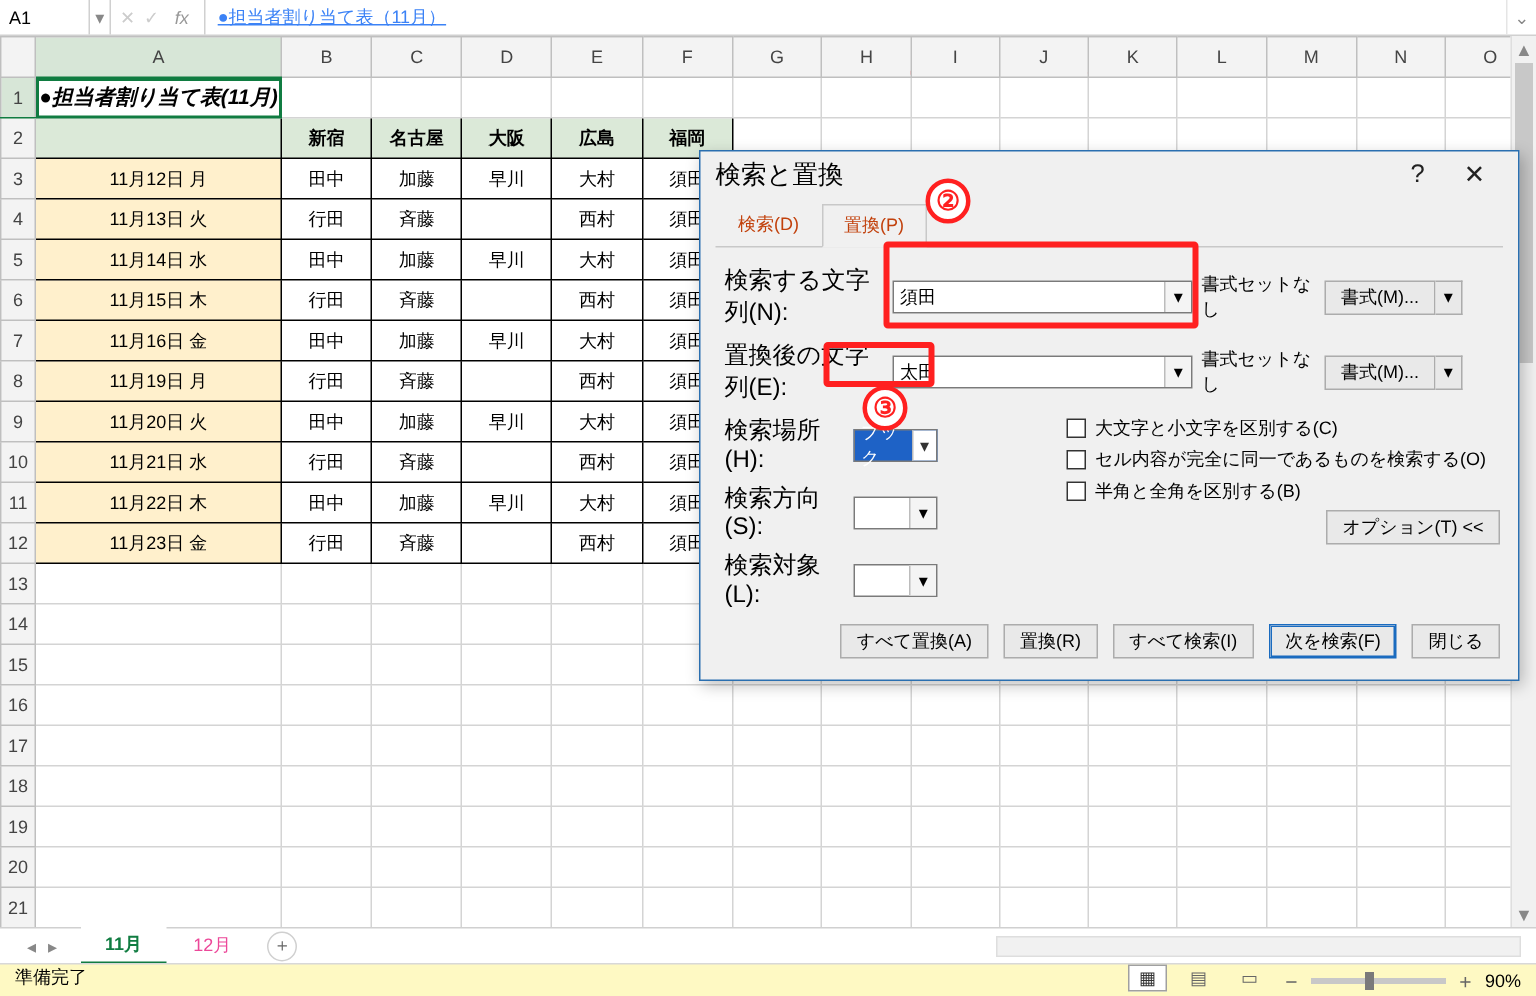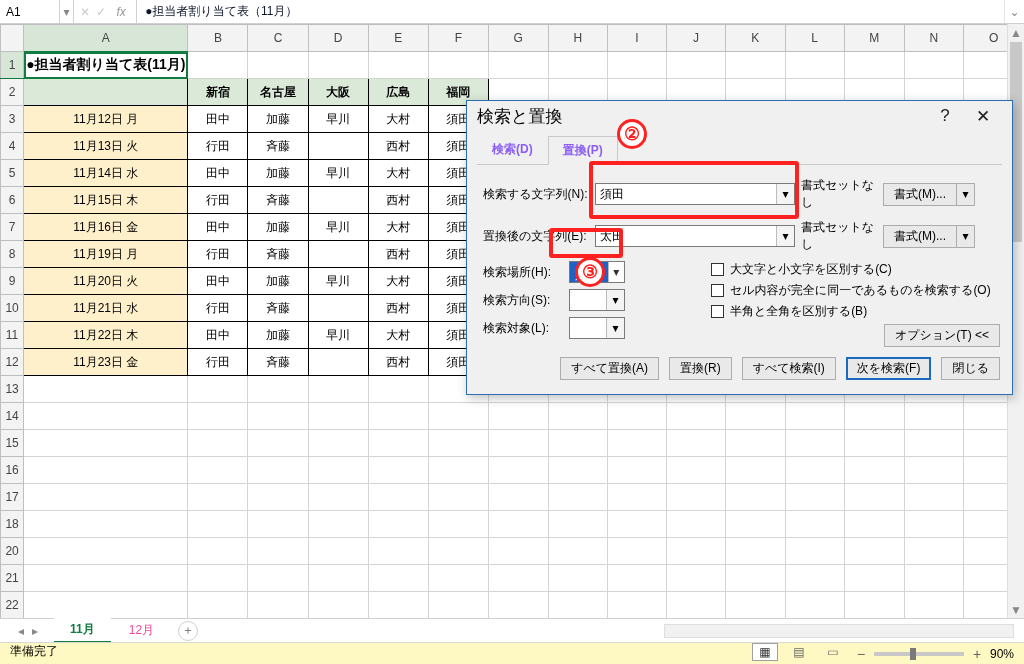--- a/index.html
+++ b/index.html
@@ -4,21 +4,21 @@
 <style>
   * { box-sizing: border-box; margin: 0; padding: 0; }
   body { font-family: "Yu Gothic UI", Meiryo, sans-serif; font-size: 12px; background: #fff; overflow: hidden; width: 1024px; height: 664px; position: relative; }
 
   
   .formula-bar { display: flex; align-items: center; height: 24px; border-bottom: 1px solid #d0d0d0; background: #fff; }
   .namebox { width: 60px; padding: 0 6px; border-right: 1px solid #d0d0d0; height: 100%; display: flex; align-items: center; font-size: 12px; }
   .namebox-chevron { width: 14px; display:flex; align-items:center; justify-content:center; color:#888; border-right:1px solid #d0d0d0; height:100%; }
   .fx-btns { display:flex; height:100%; align-items:center; gap:6px; padding:0 6px; border-right:1px solid #d0d0d0; color:#999; }
   .fx-label { width:18px; text-align:center; font-style:italic; font-family:"Segoe UI", sans-serif; }
-  .formula-input { flex:1; padding:0 8px; height:100%; display:flex; align-items:center; color:#0f172a; }
+  .formula-input { flex:1; padding:0 8px; height:100%; display:flex; align-items:center; color:#3b82f6;text-decoration:underline; }
   .formula-expand { width:20px; display:flex; align-items:center; justify-content:center; color:#888; border-left:1px solid #e5e5e5; height:100%;}
 
   
   .instruction { position:absolute; top:30px; left:470px; font-size:26px; font-weight:bold; color:#ff2020;
     text-shadow: -1px -1px 0 #fff, 1px -1px 0 #fff, -1px 1px 0 #fff, 1px 1px 0 #fff,
                  -2px -2px 0 #fff, 2px -2px 0 #fff, -2px 2px 0 #fff, 2px 2px 0 #fff; letter-spacing:1px; white-space:nowrap;}
 
   
   .sheet-area { position:absolute; top:24px; left:0; right:0; bottom:46px; }
   table.grid { border-collapse: collapse; table-layout: fixed; }
@@ -31,25 +31,25 @@
   .sel-cell { outline:2px solid #107c41; outline-offset:-2px; background:#fff !important; }
   .sel-row-head, .sel-col-head { background:#d7e6d7 !important; border-bottom-color:#107c41 !important;}
   .date-col { background:#fff0cc !important; border:1px solid #000 !important; }
 
   
   .dialog { position:absolute; top:100px; left:466px; width:547px; background:#f0f0f0; border:1px solid #2a6fb0; box-shadow:2px 3px 10px rgba(0,0,0,.25); }
   .dlg-titlebar { display:flex; align-items:center; height:30px; padding:0 10px; font-size:17px; }
   .dlg-titlebar .spacer { flex:1; }
   .dlg-titlebar .win-btn { width:38px; height:26px; display:flex; align-items:center; justify-content:center; color:#222; }
   .tabs { display:flex; border-bottom:1px solid #c8c8c8; margin:0 10px; position:relative; padding-top:4px;}
-  .tab { padding:5px 14px; font-size:12px; color:#8b5cf6; border:1px solid transparent; border-bottom:none; cursor:default;font-weight:bold;}
+  .tab { padding:5px 14px; font-size:12px; color:#c2410c; border:1px solid transparent; border-bottom:none; cursor:default;}
   .tab.active { background:#f0f0f0; border-color:#c8c8c8; border-bottom:1px solid #f0f0f0; position:relative; top:1px;}
   .dlg-body { padding:12px 12px 14px 16px; }
   .form-row { display:flex; align-items:center; margin-bottom:8px; gap:6px; }
-  .form-row label { width:106px; text-align:left; font-size:12px; }
+  .form-row label { width:106px; text-align:left; font-size:16px; }
   .form-row input.txt, .combo { border:1px solid #7a7a7a; height:22px; padding:0 4px; font-size:12px; background:#fff; }
   .combo { display:flex; align-items:center; justify-content:space-between; padding-right:0;}
   .combo .chev { width:18px; height:100%; display:flex; align-items:center; justify-content:center; border-left:1px solid #bcbcbc; background:#f4f4f4;}
   .fmt-lbl { font-size:12px; width:76px; }
   .fmt-btn { display:flex; }
   .btn { border:1px solid #acacac; background:#e9e9e9; height:23px; padding:0 10px; font-size:12px; display:inline-flex; align-items:center; justify-content:center; }
   .btn.split { border-left:none; width:18px; padding:0;}
   .btn.primary { border:1px solid #1a6bbf; box-shadow:0 0 0 1px #1a6bbf inset; }
   .chk { display:flex; align-items:center; gap:6px; font-size:12px; margin-bottom:4px;}
   .chk .box { width:13px; height:13px; border:1px solid #333; background:#fff; }
@@ -118,21 +118,21 @@
       <th class="col">K</th>
       <th class="col">L</th>
       <th class="col">M</th>
       <th class="col">N</th>
       <th class="col">O</th>
     </tr>
   </thead>
   <tbody id="grid-body">
         <tr>
           <th class="row sel-row-head">1</th>
-          <td class="sel-cell" colspan="1" style="text-align: right; font-weight: bold; font-size: 14px; white-space: nowrap; overflow: visible;">●担当者割り当て表(11月)</td>
+          <td class="sel-cell" colspan="1" style="text-align: right; font-weight: bold; font-size: 14px; white-space: nowrap; overflow: visible; font-style: italic;">●担当者割り当て表(11月)</td>
           <td></td>
           <td></td>
           <td></td>
           <td></td>
           <td></td>
           <td></td>
           <td></td>
           <td></td>
           <td></td>
           <td></td>
@@ -424,20 +424,38 @@
           <td></td>
           <td></td>
           <td></td>
           <td></td>
           <td></td>
           <td></td>
           <td></td>
         </tr>
         <tr>
           <th class="row">18</th>
+          <td></td>
+          <td></td>
+          <td></td>
+          <td></td>
+          <td></td>
+          <td></td>
+          <td></td>
+          <td></td>
+          <td></td>
+          <td></td>
+          <td></td>
+          <td></td>
+          <td></td>
+          <td></td>
+          <td></td>
+        </tr>
+        <tr>
+          <th class="row">19</th>
           <td></td>
           <td></td>
           <td></td>
           <td></td>
           <td></td>
           <td></td>
           <td></td>
           <td></td>
           <td></td>
           <td></td>

